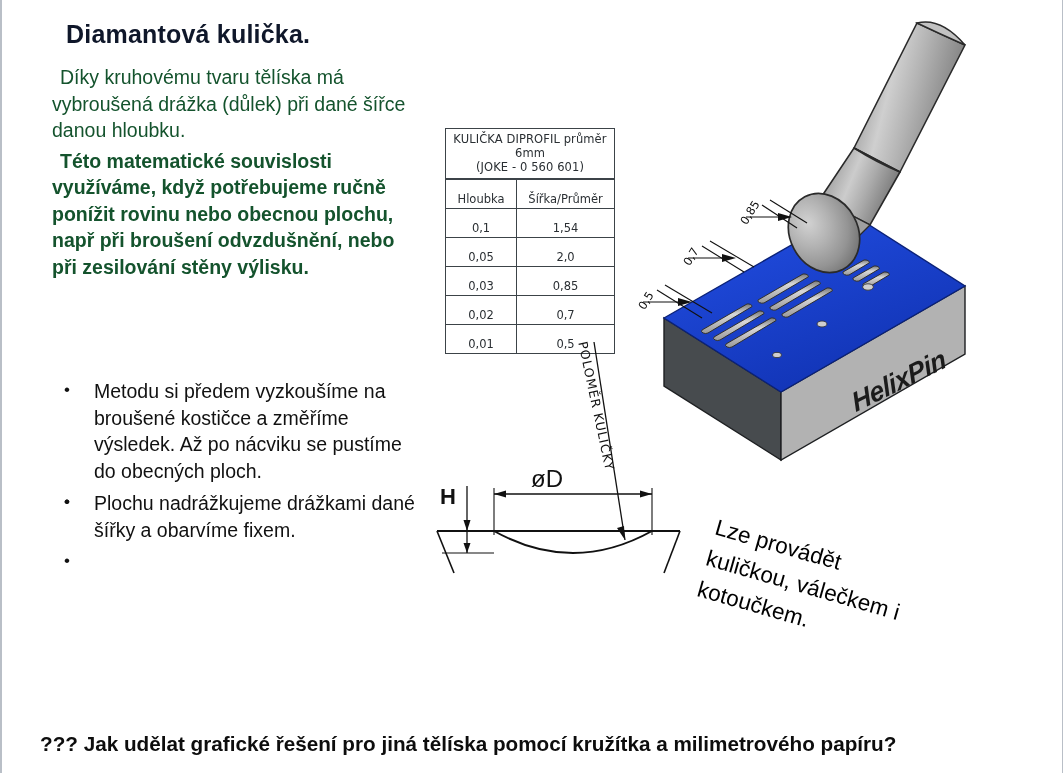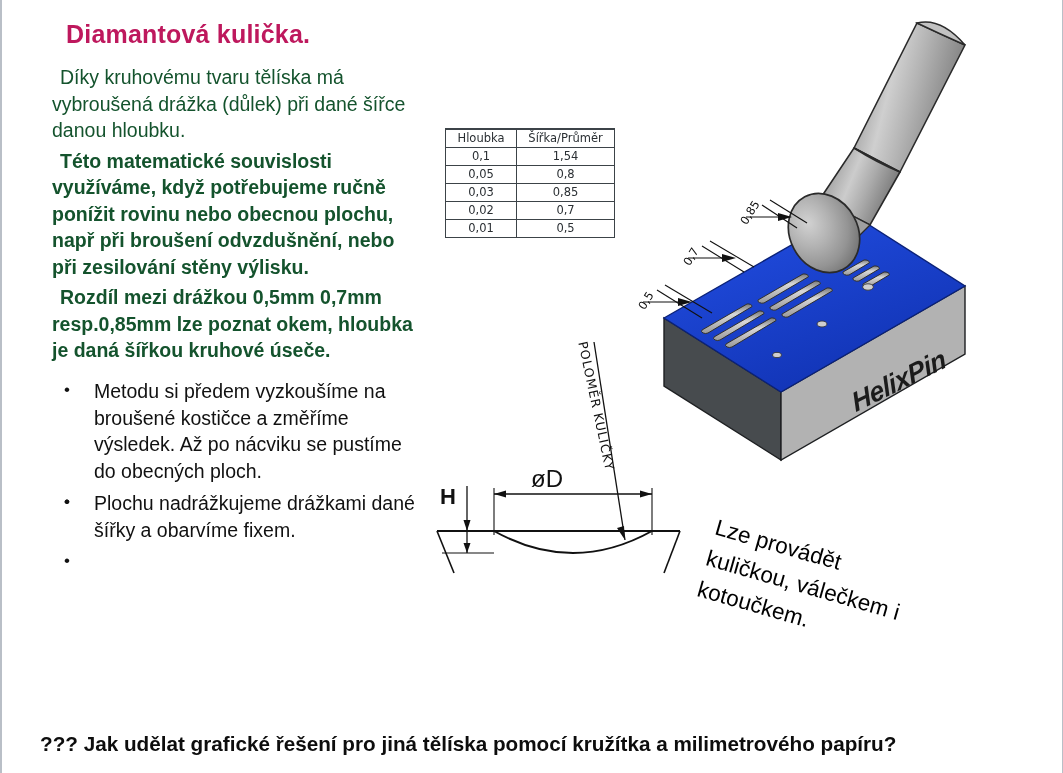--- a/index.html
+++ b/index.html
@@ -21,21 +21,21 @@
     box-sizing: border-box;
   }
 
   
   #title {
     position: absolute;
     left: 64px;
     top: 20px;
     font-size: 25px;
     font-weight: bold;
-    color: #be185d;
+    color: #0f172a;
     letter-spacing: 0.2px;
     white-space: nowrap;
   }
 
   
   #left-col {
     position: absolute;
     left: 50px;
     top: 64px;
     width: 365px;
@@ -91,21 +91,21 @@
     letter-spacing: 0.1px;
   }
   #spec-table .tbl-title .t2 { display: block; }
   #spec-table table {
     border-collapse: collapse;
     width: 100%;
   }
   #spec-table th, #spec-table td {
     border: 1px solid #3c4348;
     text-align: center;
-    padding: 1px 2px 2px 2px;
+    padding: 12px 2px 2px 2px;
     font-weight: normal;
     line-height: 14px;
   }
   #spec-table th { font-weight: normal; }
   #spec-table col.c1 { width: 42%; }
   #spec-table tr td:first-child, #spec-table tr th:first-child { border-left: none; }
   #spec-table tr td:last-child, #spec-table tr th:last-child { border-right: none; }
   #spec-table tr:last-child td { border-bottom: none; }
 
   
@@ -201,60 +201,63 @@
 </head>
 <body>
 
 <div id="slide">
 
   <div id="title">Diamantová kulička.</div>
 
   <div id="left-col">
     <p class="para">Díky  kruhovému tvaru tělíska má vybroušená drážka (důlek)  při dané šířce  danou hloubku.</p>
     <p class="para">Této matematické  souvislosti využíváme, když potřebujeme ručně ponížit rovinu nebo obecnou plochu, např při broušení odvzdušnění, nebo při zesilování stěny výlisku.</p>
-    <p class="para">Rozdíl mezi drážkou 0,5mm 0,7mm resp.0,85mm  lze poznat okem, hloubka je daná šířkou kruhové úseče.</p>
   </div>
 
   <div id="bullets">
     <div class="bullet">
       <span class="dot">•</span>
       <span>Metodu si předem vyzkoušíme na broušené kostičce a změříme výsledek. Až po nácviku se pustíme do obecných ploch.</span>
     </div>
     <div class="bullet">
       <span class="dot">•</span>
     </div>
     <div class="bullet">
       <span class="dot">•</span>
       <span> Plochu nadrážkujeme drážkami dané šířky a obarvíme fixem.</span>
     </div>
     <div class="bullet">
       <span class="dot">•</span>
     </div>
   </div>
 
   <div id="spec-table">
+    <div class="tbl-title">
+      <span>KULIČKA DIPROFIL průměr 6mm</span>
+      <span class="t2">(JOKE - 0 560 601)</span>
+    </div>
     <table>
       <colgroup>
           <col class="c1">
           <col class="c2">
         </colgroup>
       <thead>
         <tr>
           <th>Hloubka</th>
           <th>Šířka/Průměr</th>
         </tr>
       </thead>
       <tbody>
         <tr>
           <td>0,1</td>
           <td>1,54</td>
         </tr>
         <tr>
           <td>0,05</td>
-          <td>0,8</td>
+          <td>2,0</td>
         </tr>
         <tr>
           <td>0,03</td>
           <td>0,85</td>
         </tr>
         <tr>
           <td>0,02</td>
           <td>0,7</td>
         </tr>
         <tr>

